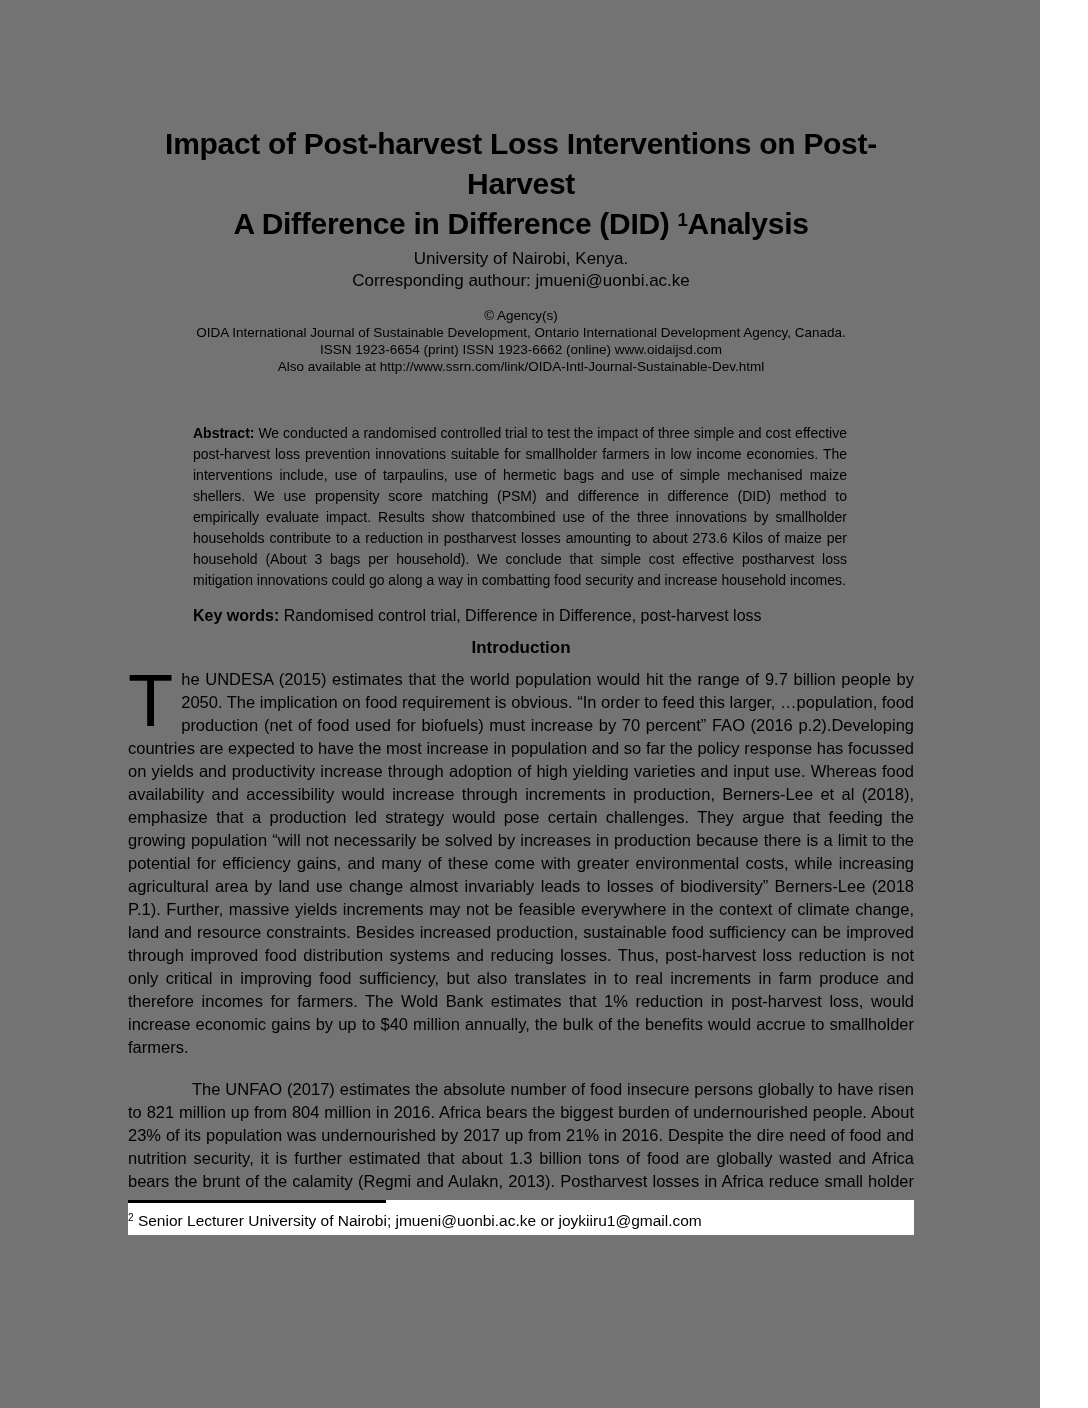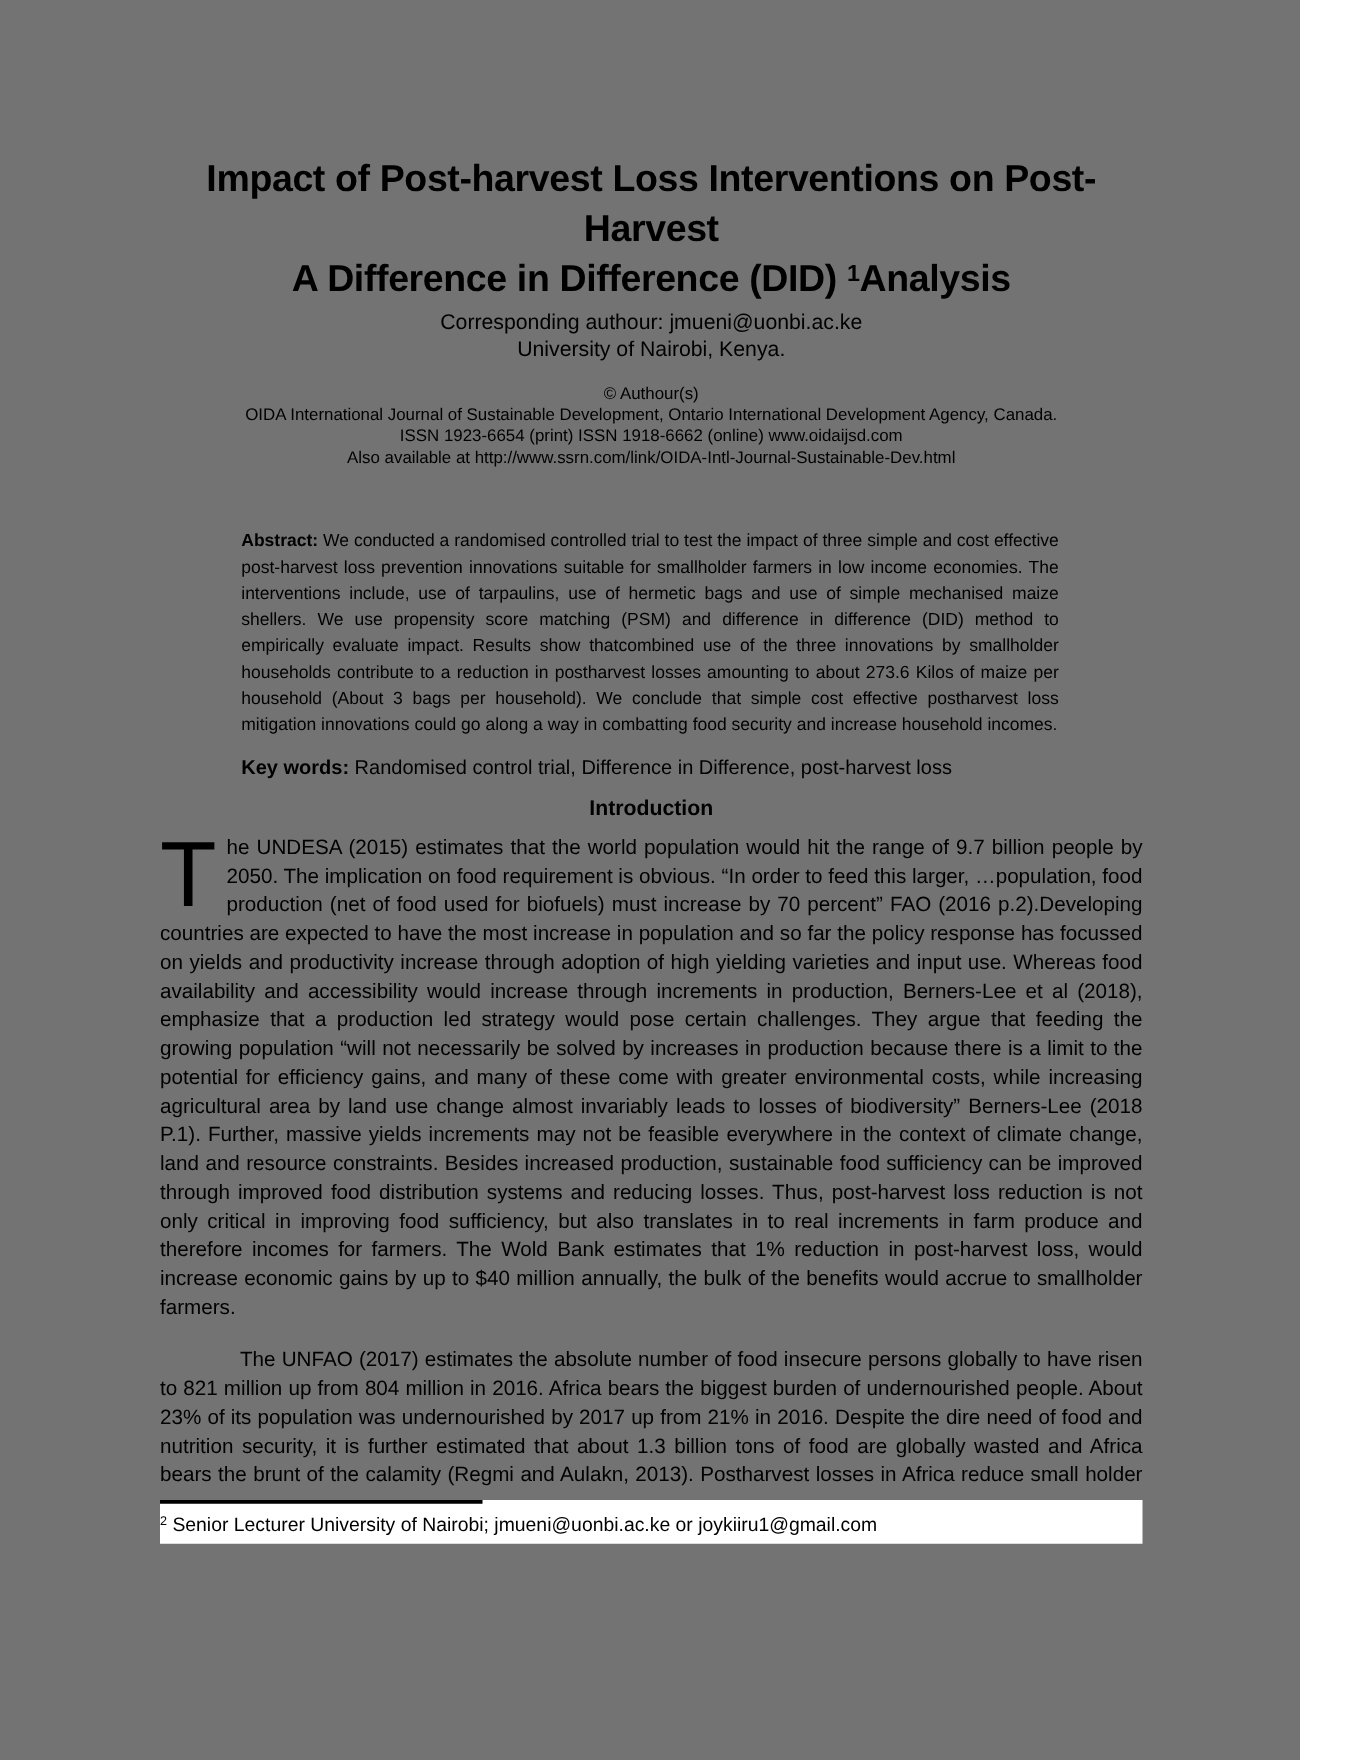--- a/index.html
+++ b/index.html
@@ -116,27 +116,27 @@
 <body>
 
 <div class="page">
   <div class="content">
 
     <div class="title-block">
       <div>Impact of Post-harvest Loss Interventions on Post-Harvest</div>
       <div><span>A Difference in Difference (DID) </span><sup>1</sup><span>Analysis</span></div>
     </div>
 
+    <div class="affil-line">University of Nairobi, Kenya.</div>
     <div class="affil-line">Corresponding authour: jmueni@uonbi.ac.ke</div>
-    <div class="affil-line">University of Nairobi, Kenya.</div>
 
     <div class="imprint">
-      <div>© Authour(s)</div>
+      <div>© Agency(s)</div>
       <div>OIDA International Journal of Sustainable Development, Ontario International Development Agency, Canada.</div>
-      <div>ISSN 1923-6654 (print) ISSN 1918-6662 (online) www.oidaijsd.com</div>
+      <div>ISSN 1923-6654 (print) ISSN 1923-6662 (online) www.oidaijsd.com</div>
       <div>Also available at http://www.ssrn.com/link/OIDA-Intl-Journal-Sustainable-Dev.html</div>
     </div>
 
     <div class="abstract"><span class="lbl">Abstract:</span><span> We conducted a randomised controlled trial to test the impact of three simple and cost effective post-harvest loss prevention innovations suitable for smallholder farmers in low income economies. The interventions include, use of tarpaulins, use of hermetic bags and use of simple mechanised maize shellers. We use propensity score matching (PSM) and difference in difference (DID) method to empirically evaluate impact. Results show thatcombined use of the three innovations by smallholder households contribute to a reduction in postharvest losses amounting to about 273.6 Kilos of maize per household (About 3 bags per household).  We conclude that simple cost effective postharvest loss mitigation innovations could go along a way in combatting food security and increase household incomes.</span></div>
 
     <div class="keywords"><span class="lbl">Key words:</span><span> Randomised control trial, Difference in Difference, post-harvest loss</span></div>
 
     <div class="section-heading">Introduction</div>
 
     <div class="body-para para-1"><span class="dropcap">T</span><span>he UNDESA (2015) estimates that the world population would hit the range of 9.7 billion people by 2050. The implication on food requirement is obvious. “In order to feed this larger, …population, food production (net of food used for biofuels) must increase by 70 percent” FAO (2016 p.2).Developing countries are expected to have the most increase in population and so far the policy response has focussed on yields and productivity increase through adoption of high yielding varieties and input use. Whereas food availability and accessibility would increase through increments in production, Berners-Lee et al (2018), emphasize that a production led strategy would pose certain challenges. They argue that feeding the growing population “will not necessarily be solved by increases in production because there is a limit to the potential for efficiency gains, and many of these come with greater environmental costs, while increasing agricultural area by land use change almost invariably leads to losses of biodiversity” Berners-Lee (2018 P.1). Further, massive yields increments may not be feasible everywhere in the context of climate change, land and resource constraints.  Besides increased production, sustainable food sufficiency can be improved through improved food distribution systems and reducing losses. Thus, post-harvest loss reduction is not only critical in improving food sufficiency, but also translates in to real increments in farm produce and therefore incomes for farmers. The Wold Bank estimates that 1% reduction in post-harvest loss, would increase economic gains by up to  $40 million annually, the bulk of the benefits would accrue to smallholder farmers.</span></div>

